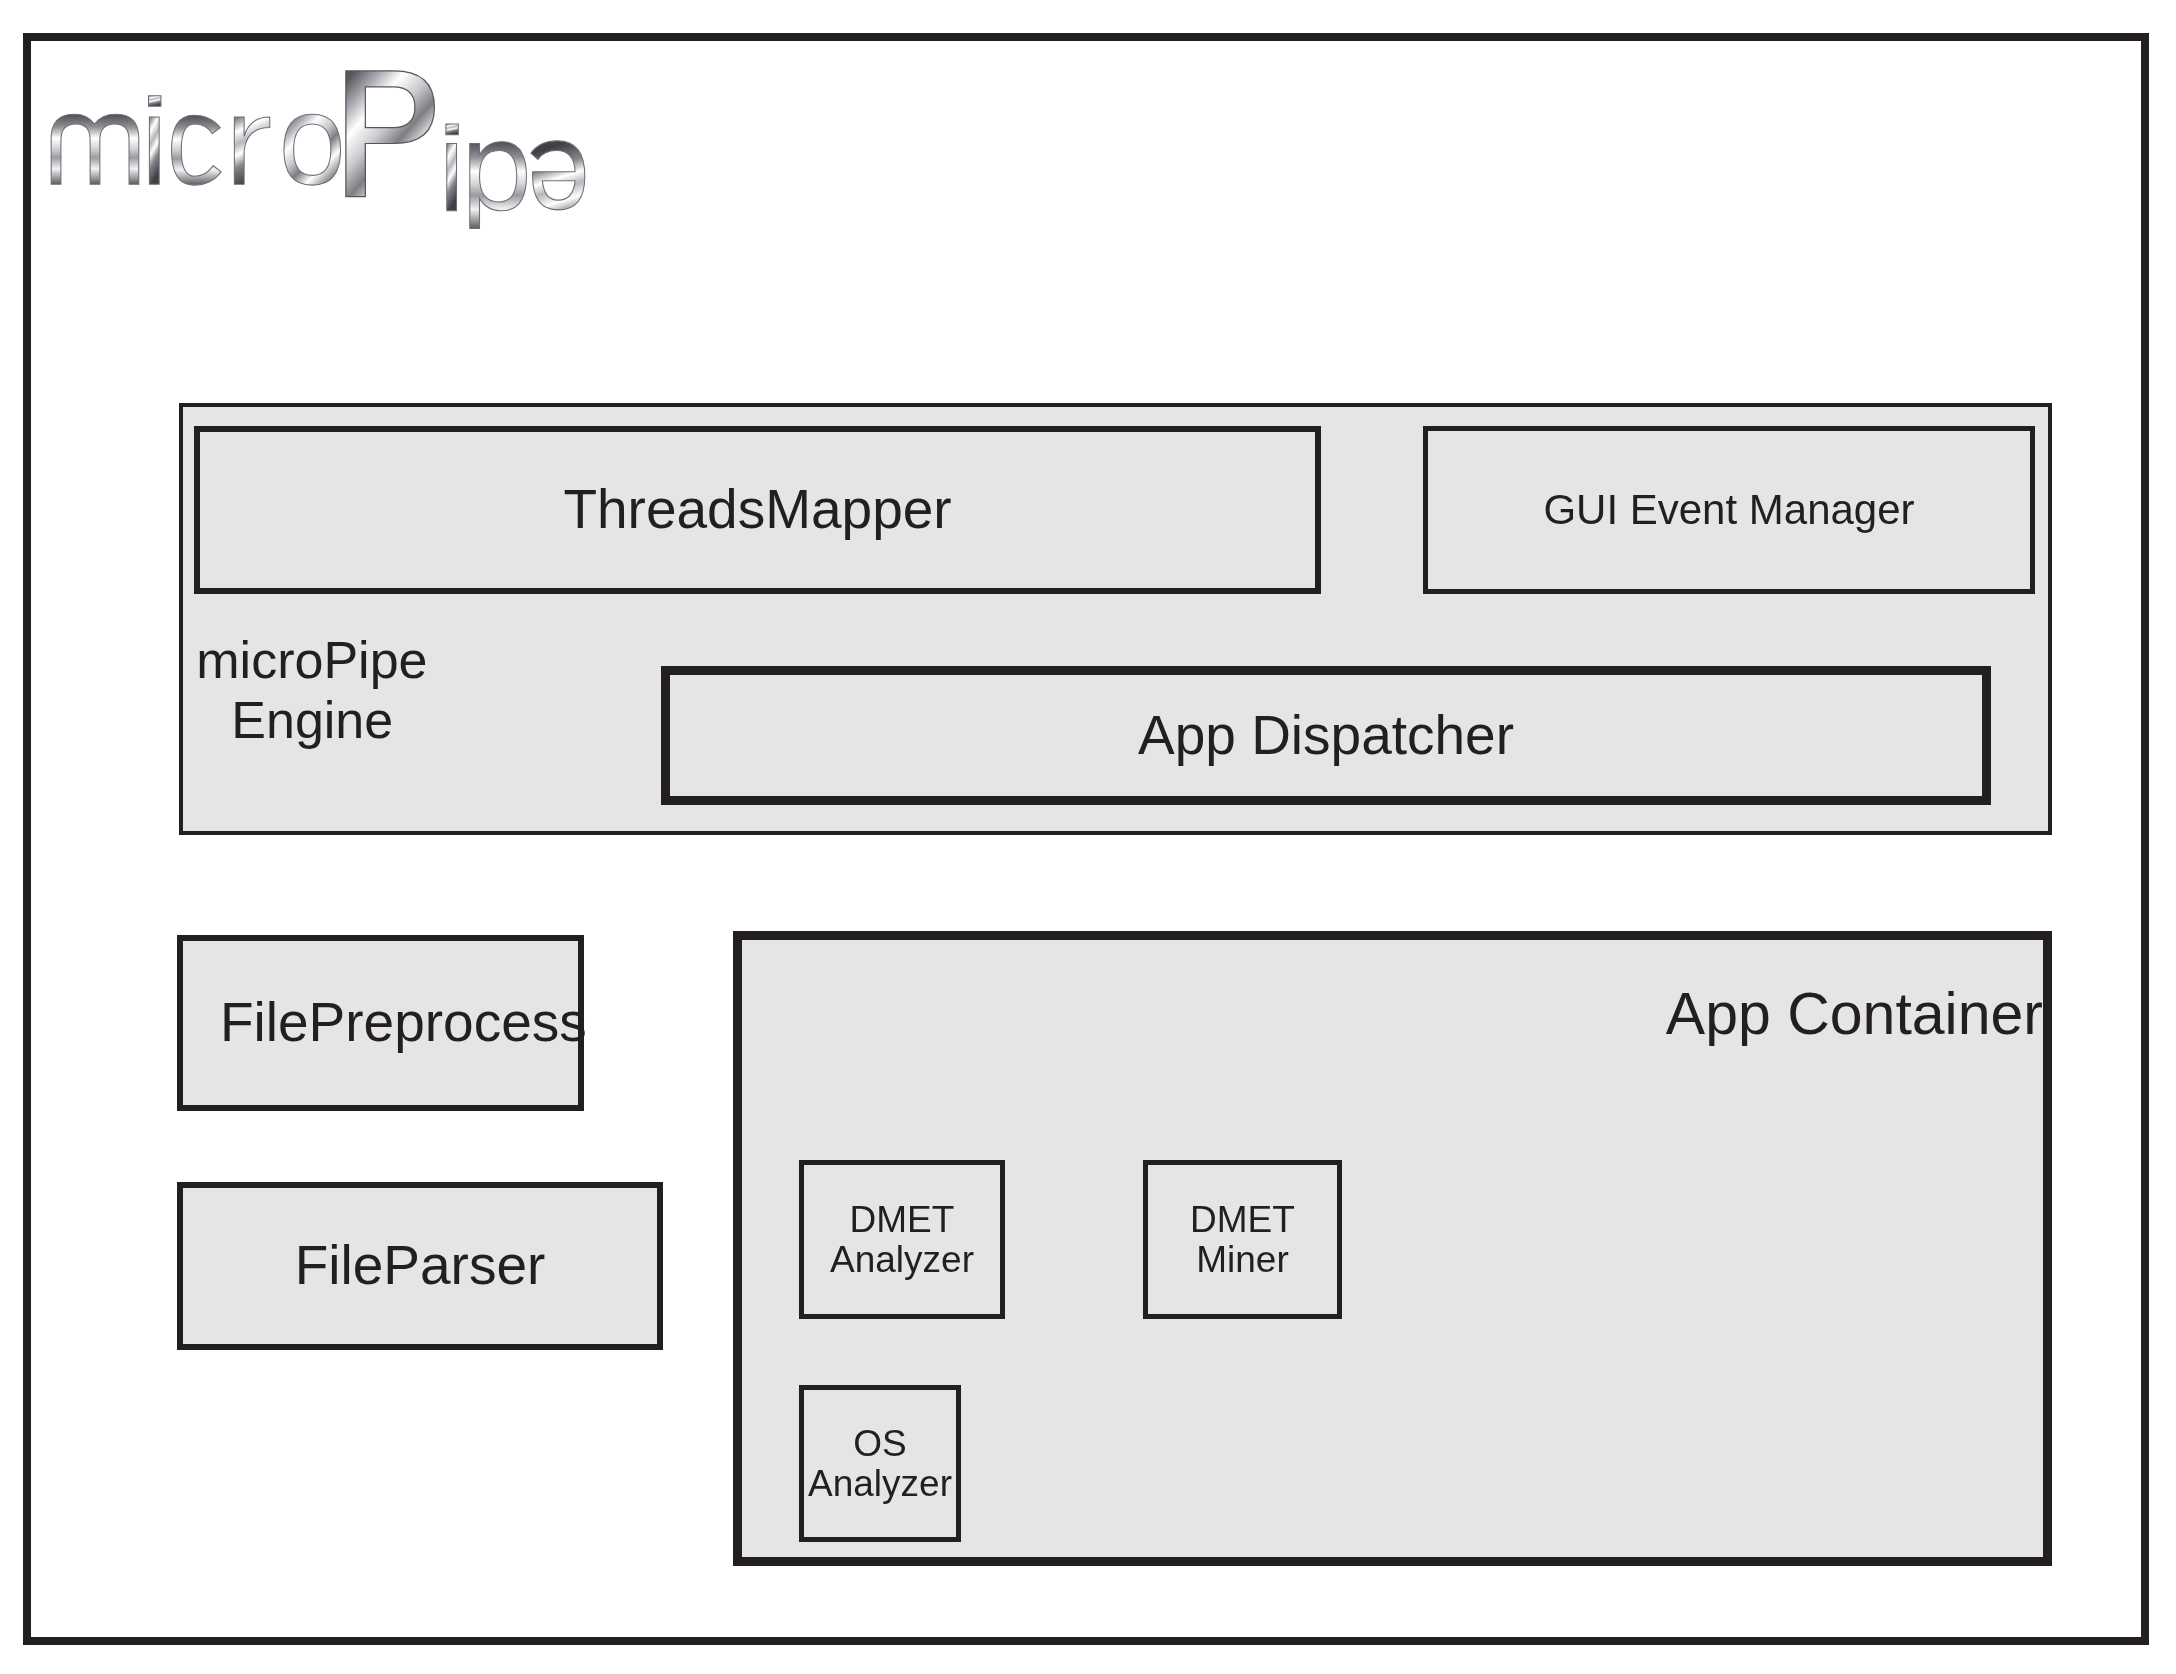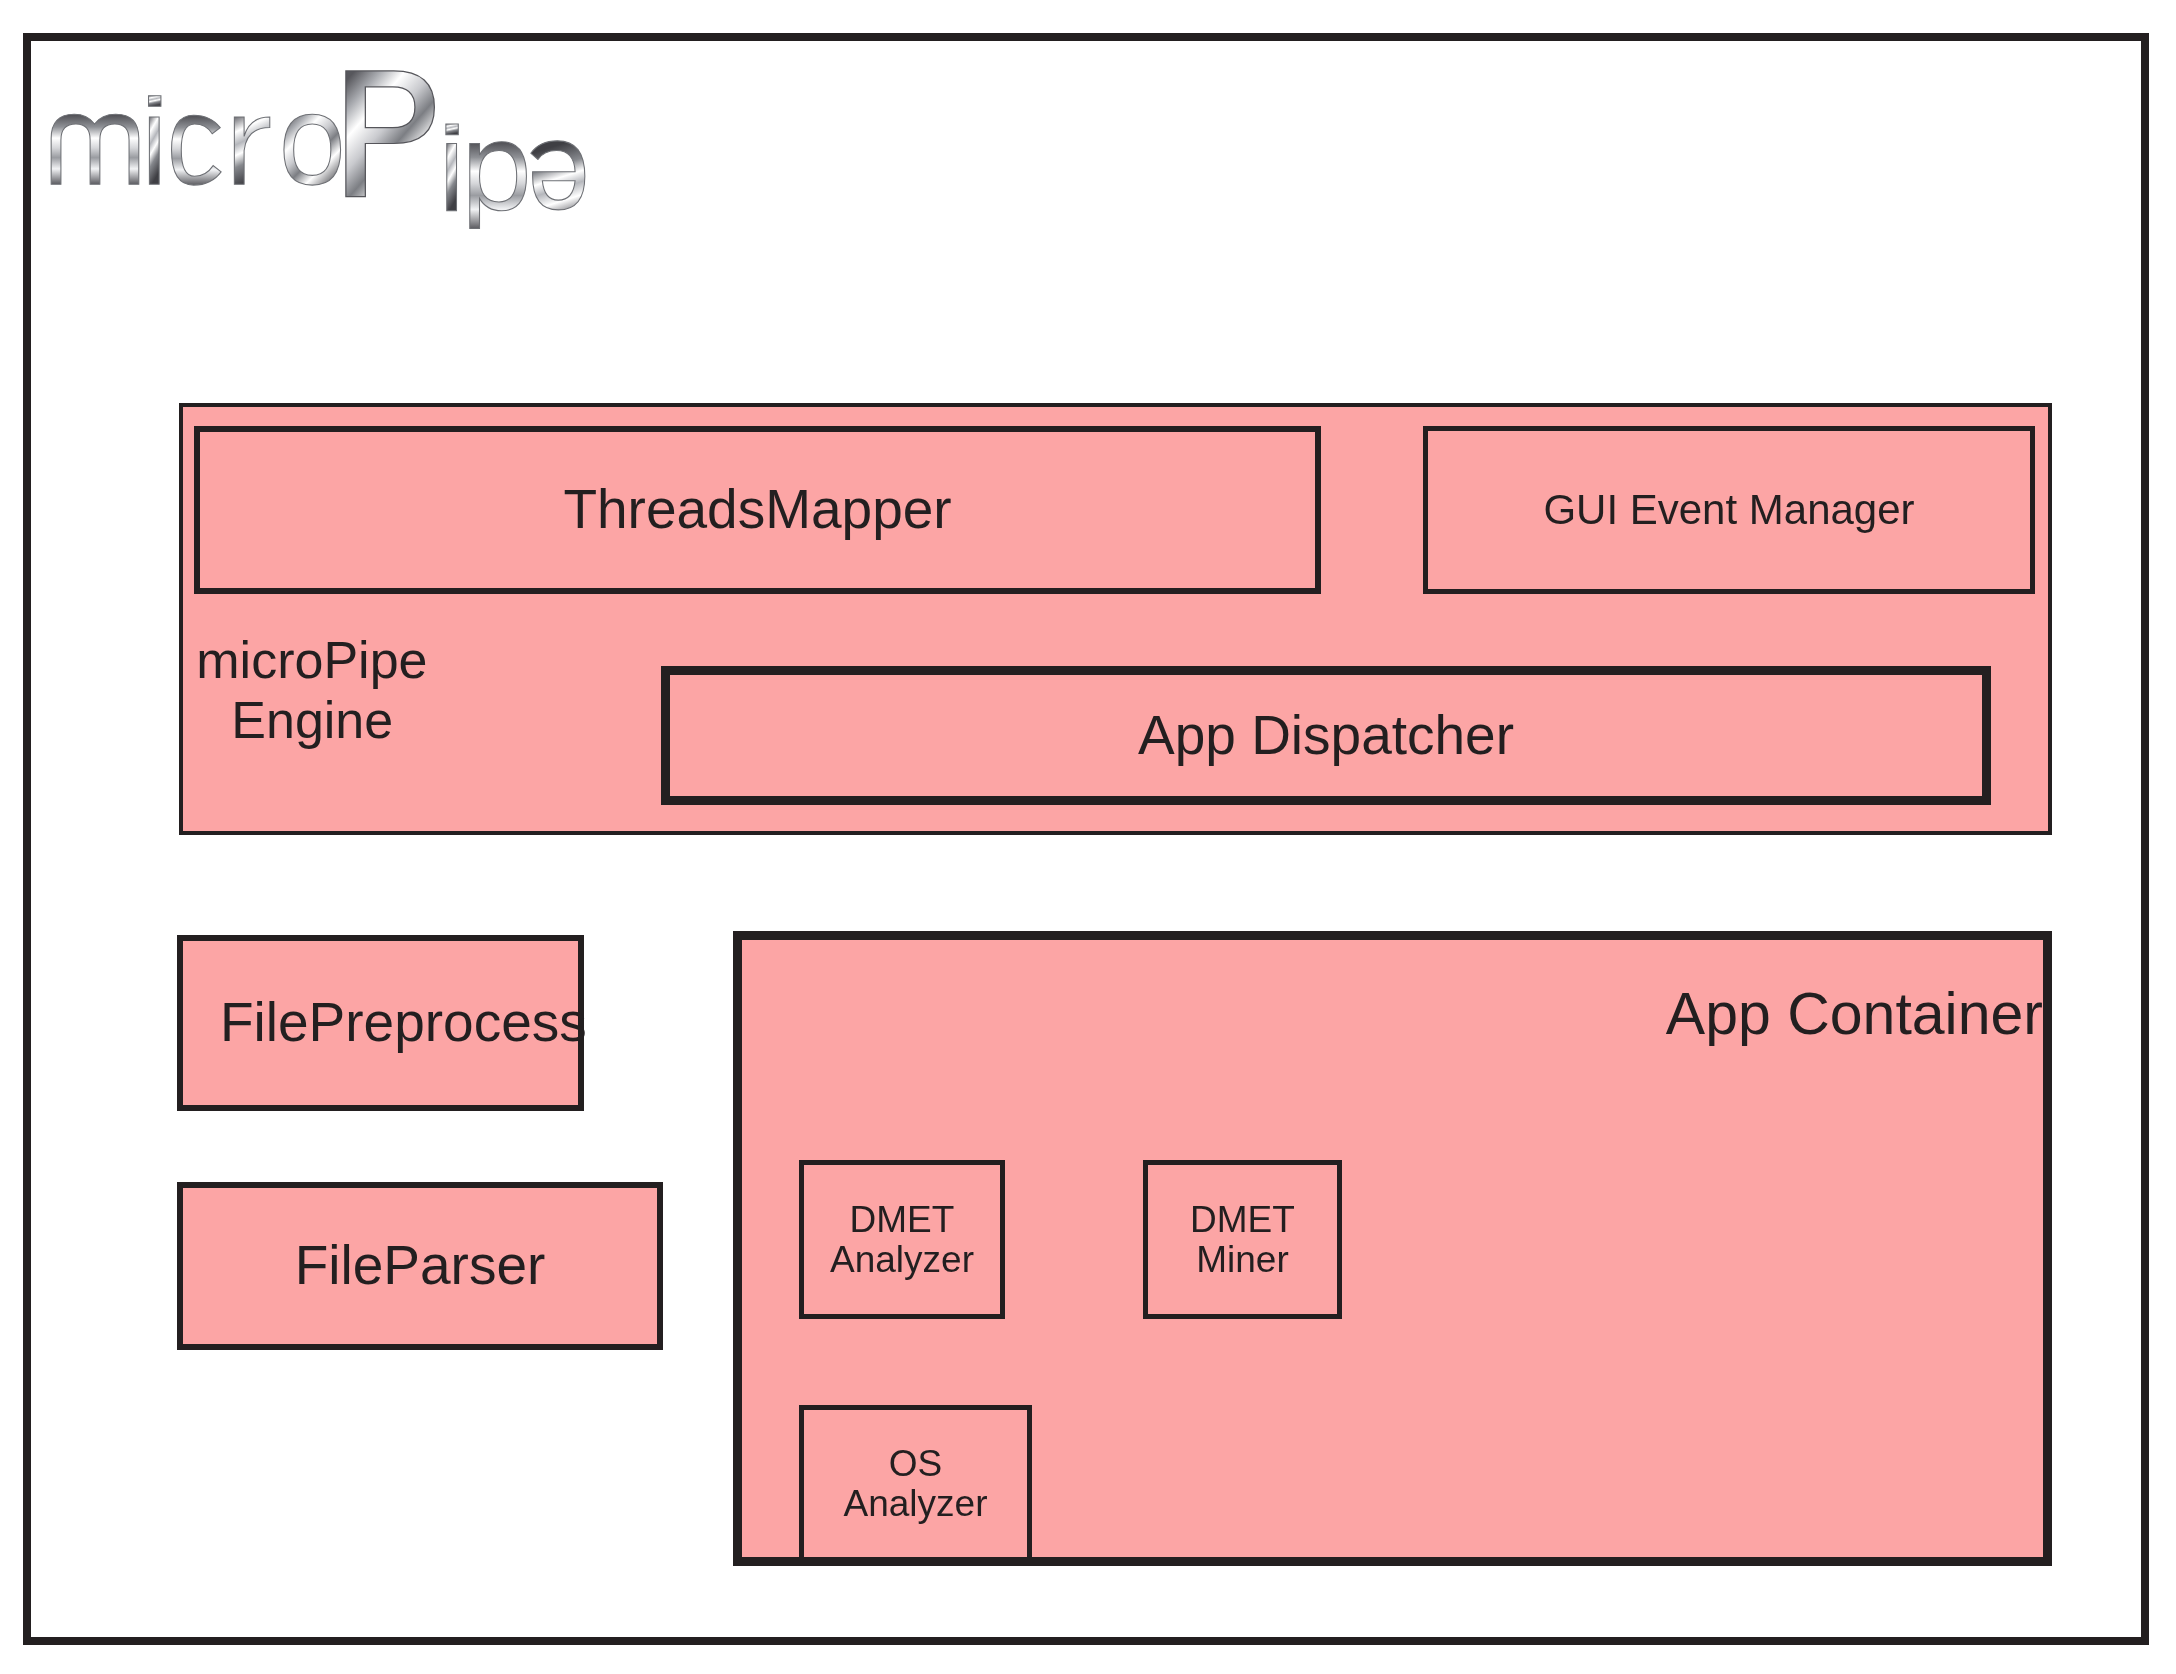--- a/index.html
+++ b/index.html
@@ -39,21 +39,21 @@
     top: 55px;
     width: 621px;
     height: 177px;
   }
   #logo svg { display: block; width: 621px; height: 177px; }
 
   
   .box {
     position: absolute;
     box-sizing: border-box;
-    background: #fca5a5;
+    background: #e5e5e5;
     border: 4.4px solid #231f20;
     display: flex;
     align-items: center;
     justify-content: center;
   }
 
   .label {
     font-family: "Liberation Sans", sans-serif;
     color: #231f20;
     text-align: center;
@@ -151,23 +151,22 @@
 
   #dmet-miner-box {
     left: 1112px; top: 1119px;
     width: 199px; height: 159px;
     border-width: 5.3px;
   }
   #dmet-miner-box .label { font-size: 37px; }
 
   #os-analyzer-box {
     left: 768px; top: 1344px;
-    width: 233px; height: 157px;
-    border-width: 5.3px;
-    margin-top: 20px;
+    width: 162px; height: 157px;
+    border-width: 5.3px;
   }
   #os-analyzer-box .label { font-size: 37px; }
 </style>
 </head>
 <body>
 
 <div id="canvas">
 
   <div id="outer-frame">
 

